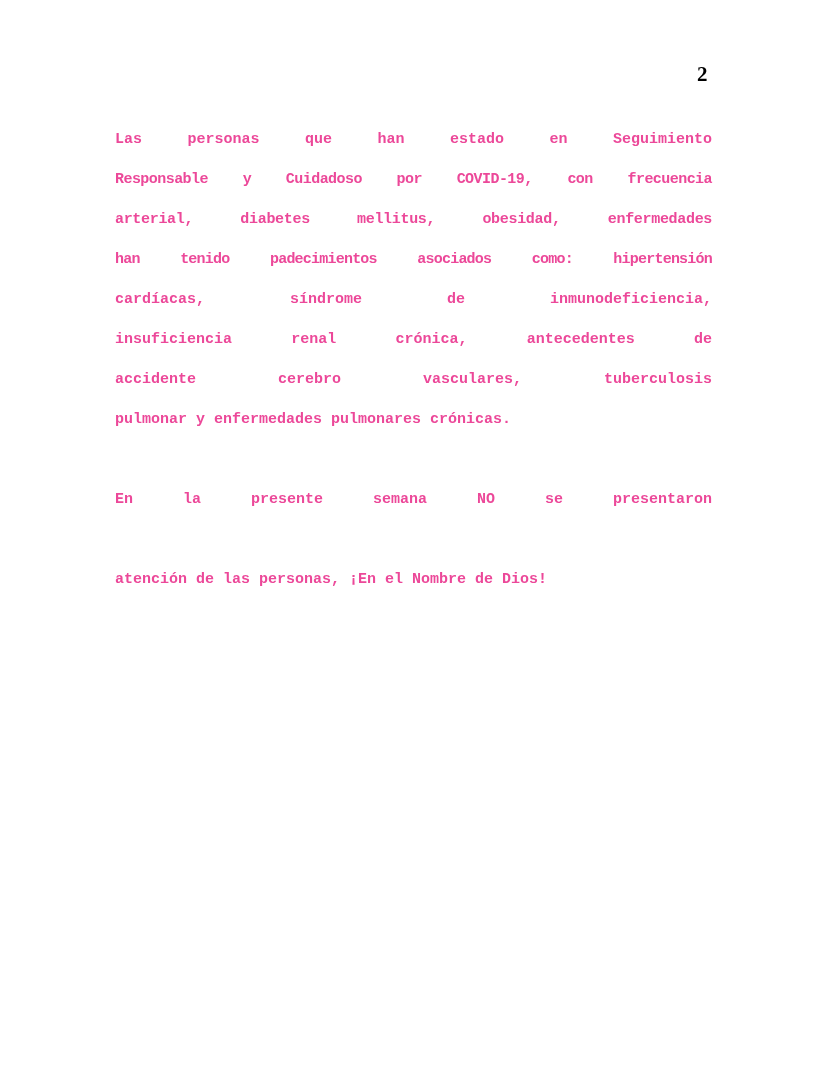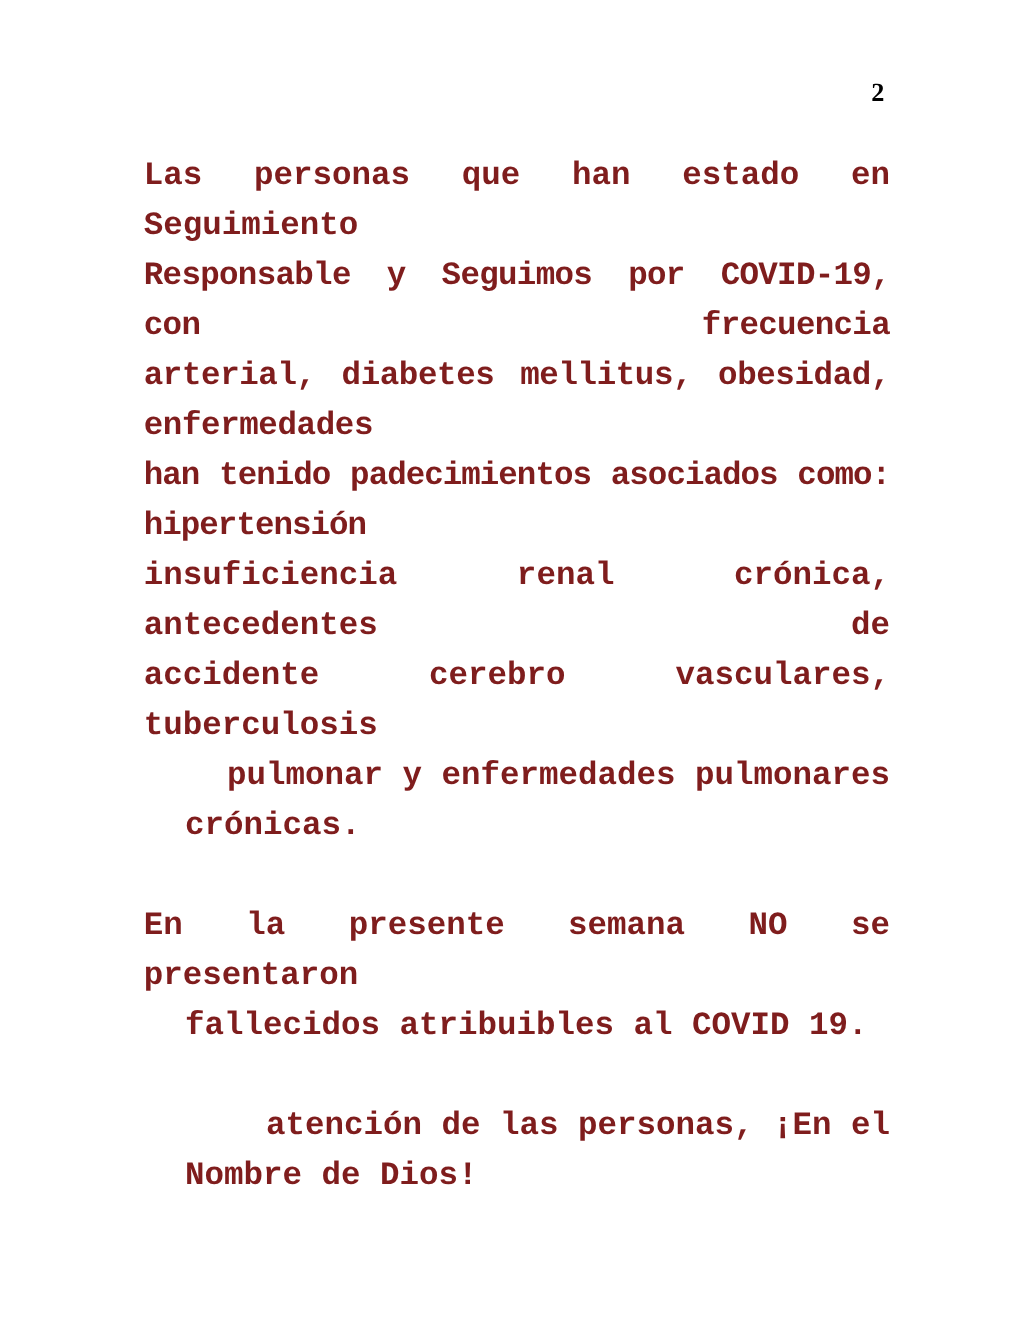--- a/index.html
+++ b/index.html
@@ -24,63 +24,62 @@
     font-size: 21px;
     color: #000000;
   }
   .body-text {
     position: absolute;
     left: 115px;
     top: 120px;
     width: 597px;
     font-family: "Liberation Mono", "DejaVu Sans Mono", monospace;
     font-weight: bold;
-    font-size: 26px;
+    font-size: 15px;
     line-height: 40px;
-    color: #7f1d1d;
+    color: #ec4899;
   }
   .para {
     margin: 0 0 40px 0;
   }
   .line {
     text-align: justify;
     text-align-last: justify;
   }
   .line.last {
     text-align: right;
     text-align-last: left;
-    margin-left: 33px;
   }
   
   .line.c1 { letter-spacing: -0.32px; }
   .line.c2 { letter-spacing: -0.55px; }
   .line.c3 { letter-spacing: -0.78px; }
 </style>
 </head>
 <body>
 
 <div class="page">
 
   <div class="page-number">2</div>
 
   <div class="body-text">
 
     <div class="para">
       <div class="line">Las personas que han estado en Seguimiento</div>
-      <div class="line c2">Responsable y Seguimos por COVID-19, con frecuencia</div>
+      <div class="line c2">Responsable y Cuidadoso por COVID-19, con frecuencia</div>
       <div class="line c1">arterial, diabetes mellitus, obesidad, enfermedades</div>
       <div class="line c3">han tenido padecimientos asociados como: hipertensión</div>
+      <div class="line">cardíacas, síndrome de inmunodeficiencia,</div>
       <div class="line">insuficiencia renal crónica, antecedentes de</div>
       <div class="line">accidente cerebro vasculares, tuberculosis</div>
       <div class="line last">pulmonar y enfermedades pulmonares crónicas.</div>
     </div>
 
     <div class="para">
       <div class="line">En la presente semana NO se presentaron</div>
-      <div class="line last">fallecidos atribuibles al COVID 19.</div>
     </div>
 
 
     <div class="para">
       <div class="line last">atención de las personas, ¡En el Nombre de Dios!</div>
     </div>
 
   </div>
 </div>
 

